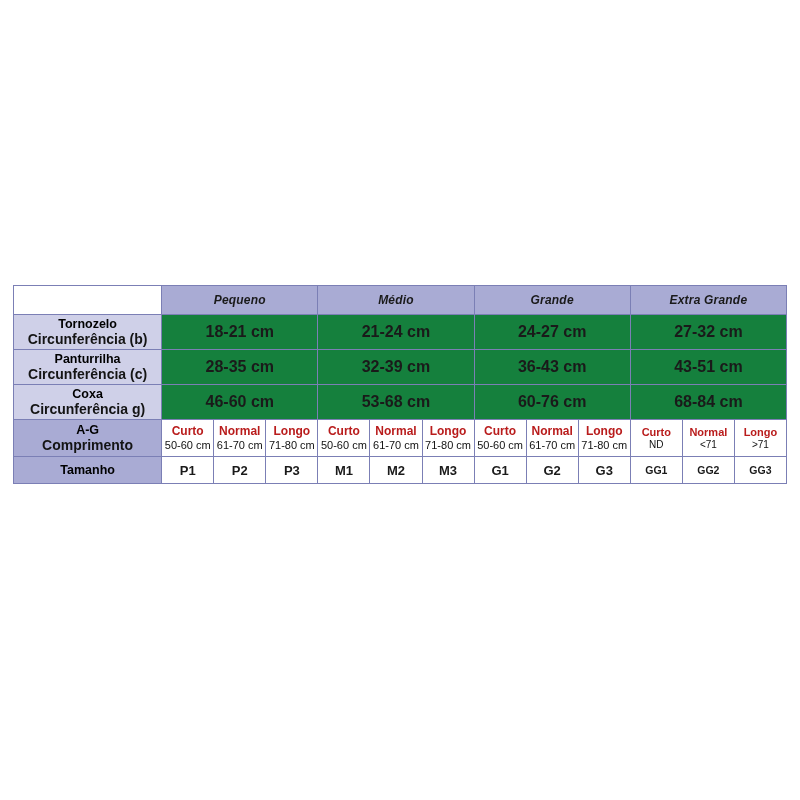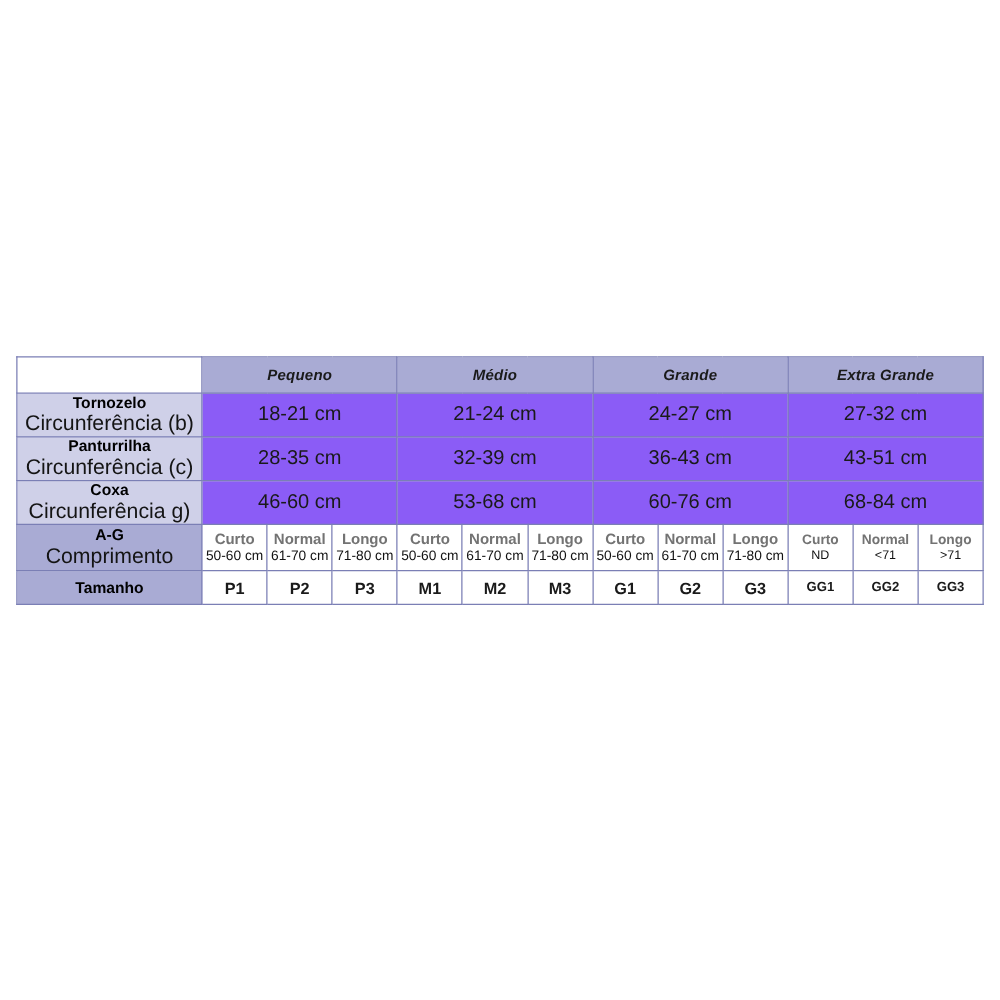--- a/index.html
+++ b/index.html
@@ -55,45 +55,45 @@
     line-height: 1.15;
   }
   .row-label .l1 {
     display: block;
     font-size: 12.5px;
     font-weight: bold;
     color: #000000;
   }
   .row-label .l2 {
     display: block;
-    font-size: 17px;
-    font-weight: normal;
+    font-size: 14px;
+    font-weight: bold;
     color: #141414;
   }
   .ag-label {
     background: #a9abd4;
   }
   .val-cell {
-    background: #8b5cf6;
+    background: #15803d;
     font-size: 16px;
-    font-weight: normal;
+    font-weight: bold;
     height: 34px;
     color: #111111;
   }
   .len-cell {
     background: #ffffff;
     line-height: 1.12;
     padding: 4px 0 5px;
     height: 36px;
   }
   .len-cell .t1 {
     display: block;
     font-size: 12px;
     font-weight: bold;
-    color: #737373;
+    color: #b91c1c;
   }
   .len-cell .t2 {
     display: block;
     font-size: 11px;
     font-weight: normal;
     color: #111111;
   }
   .len-cell.small .t1 { font-size: 11px; }
   .len-cell.small .t2 { font-size: 10px; }
   .size-cell {

